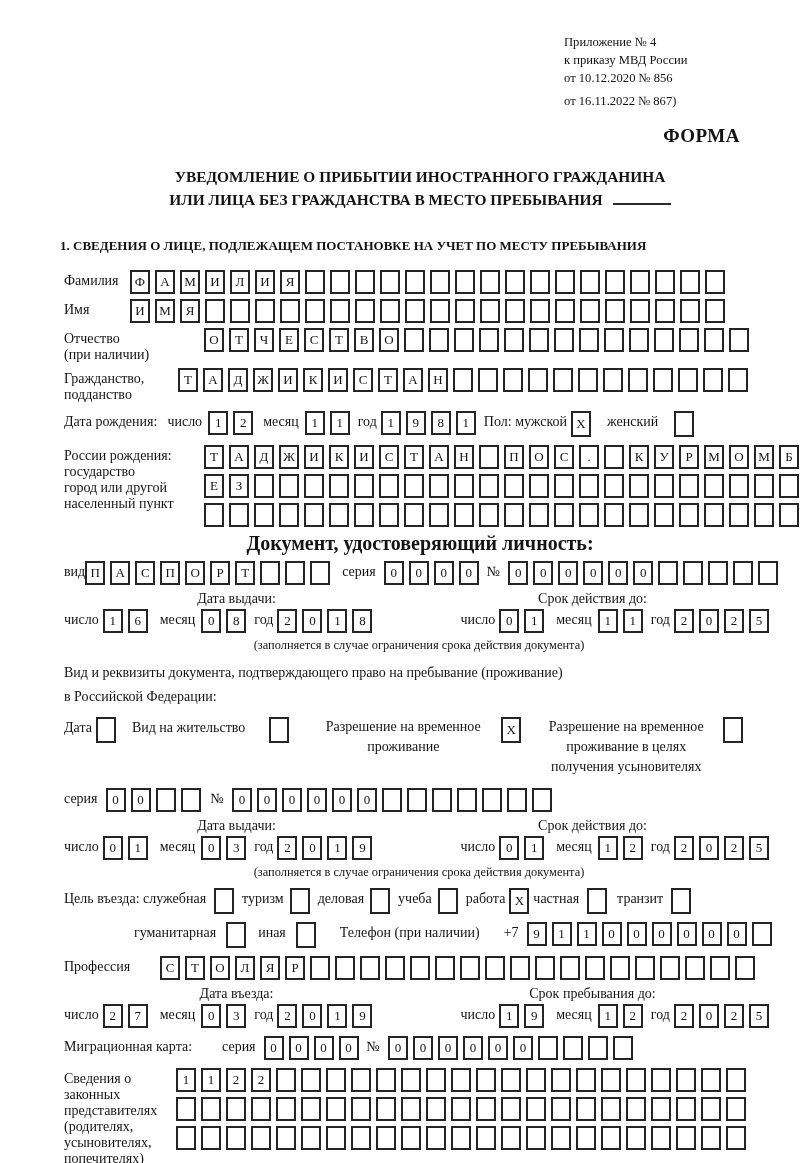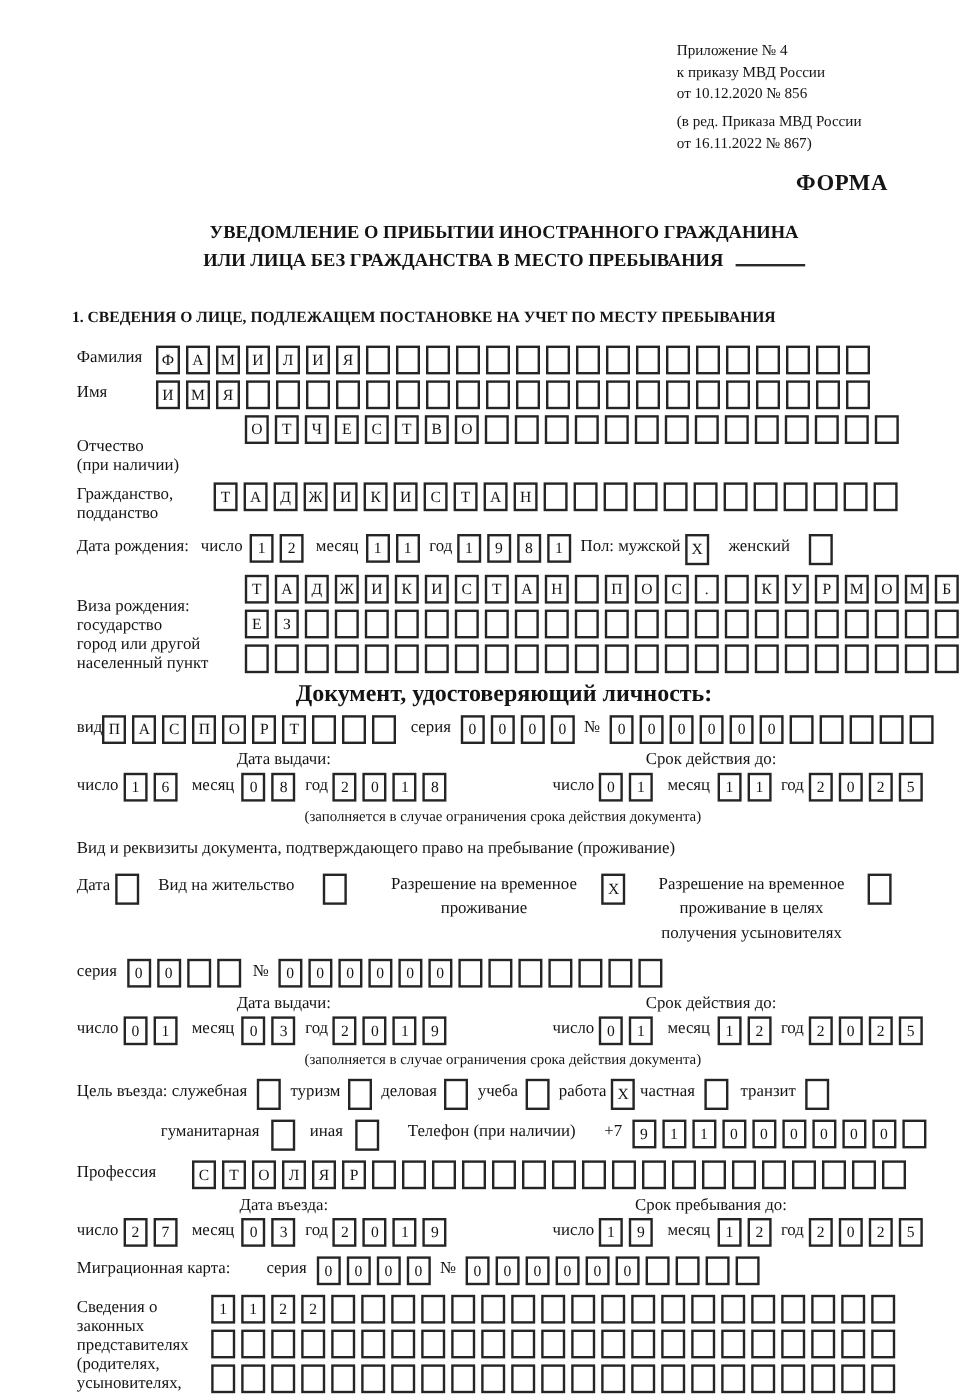--- a/index.html
+++ b/index.html
@@ -27,21 +27,21 @@
     width: 20px; height: 24px; flex: 0 0 auto;
     border: 2px solid #252525; display: inline-flex;
     align-items: center; justify-content: center;
     font-size: 13px; background: #fff;
   }
   .chk { height: 26px; }
   .vcol { display: flex; flex-direction: column; gap: 5px; }
 
   .w66 { width: 66px; flex: 0 0 66px; }
   .w114 { width: 114px; flex: 0 0 114px; }
-  .w140 { width: 140px; flex: 0 0 140px; margin-top: 16px; }
+  .w140 { width: 140px; flex: 0 0 140px; }
   .w112 { width: 112px; flex: 0 0 112px; }
   .w96 { width: 96px; flex: 0 0 96px; }
   .g4 { margin-left: 4px; } .g6 { margin-left: 6px; } .g8 { margin-left: 8px; }
   .g10 { margin-left: 10px; } .g12 { margin-left: 12px; } .g16 { margin-left: 16px; }
   .g24 { margin-left: 24px; } .g30 { margin-left: 30px; }
   .mt8 { margin-top: 8px; } .mt10 { margin-top: 10px; }
 
   .center-bold { text-align: center; font-weight: bold; font-size: 20px; margin: 4px 0 6px 0; }
   .twolab { display: flex; margin: 6px 0 2px 0; }
   .twolab .left { width: 345px; text-align: center; }
@@ -54,21 +54,20 @@
 </head>
 <body>
 
 <div class="page">
 
   <div class="annex">
     <div>Приложение № 4</div>
     <div>к приказу МВД России</div>
     <div>от 10.12.2020 № 856</div>
     <div class="gap"></div>
-    <div>(в ред. Приказа МВД России</div>
     <div>от 16.11.2022 № 867)</div>
   </div>
 
   <div class="forma">ФОРМА</div>
 
   <div class="title">
     <div>УВЕДОМЛЕНИЕ О ПРИБЫТИИ ИНОСТРАННОГО ГРАЖДАНИНА</div>
     <div><span>ИЛИ ЛИЦА БЕЗ ГРАЖДАНСТВА В МЕСТО ПРЕБЫВАНИЯ</span><span class="uline"></span></div>
   </div>
 
@@ -223,21 +222,21 @@
         </span>
     </span>
     <span class="lbl g8">Пол: мужской</span>
     <span class="cell chk g4">X</span>
     <span class="lbl g16">женский</span>
     <span class="cell chk g16"></span>
   </div>
 
   <div class="row mt8">
     <span class="lbl w140">
-      <span>Виза рождения:</span><br>
+      <span>России рождения:</span><br>
       <span>государство</span><br>
       <span>город или другой</span><br>
       <span>населенный пункт</span>
     </span>
     <span class="vcol">
       <span class="cells">
           <span class="cell">Т</span>
           <span class="cell">А</span>
           <span class="cell">Д</span>
           <span class="cell">Ж</span>
@@ -398,20 +397,21 @@
           <span class="cell">0</span>
           <span class="cell">2</span>
           <span class="cell">5</span>
         </span>
     </span>
   </div>
   <div class="note">(заполняется в случае ограничения срока действия документа)</div>
 
   <div class="intro">
     <div>Вид и реквизиты документа, подтверждающего право на пребывание (проживание)</div>
+    <div>в Российской Федерации:</div>
   </div>
 
   <div class="row mt8">
     <span class="lbl">Дата</span>
     <span class="cell chk g4"></span>
     <span class="lbl g16">Вид на жительство</span>
     <span class="cell chk g24"></span>
     <span class="ctext g24" style="width:180px">
       <span>Разрешение на временное</span><br>
       <span>проживание</span>

